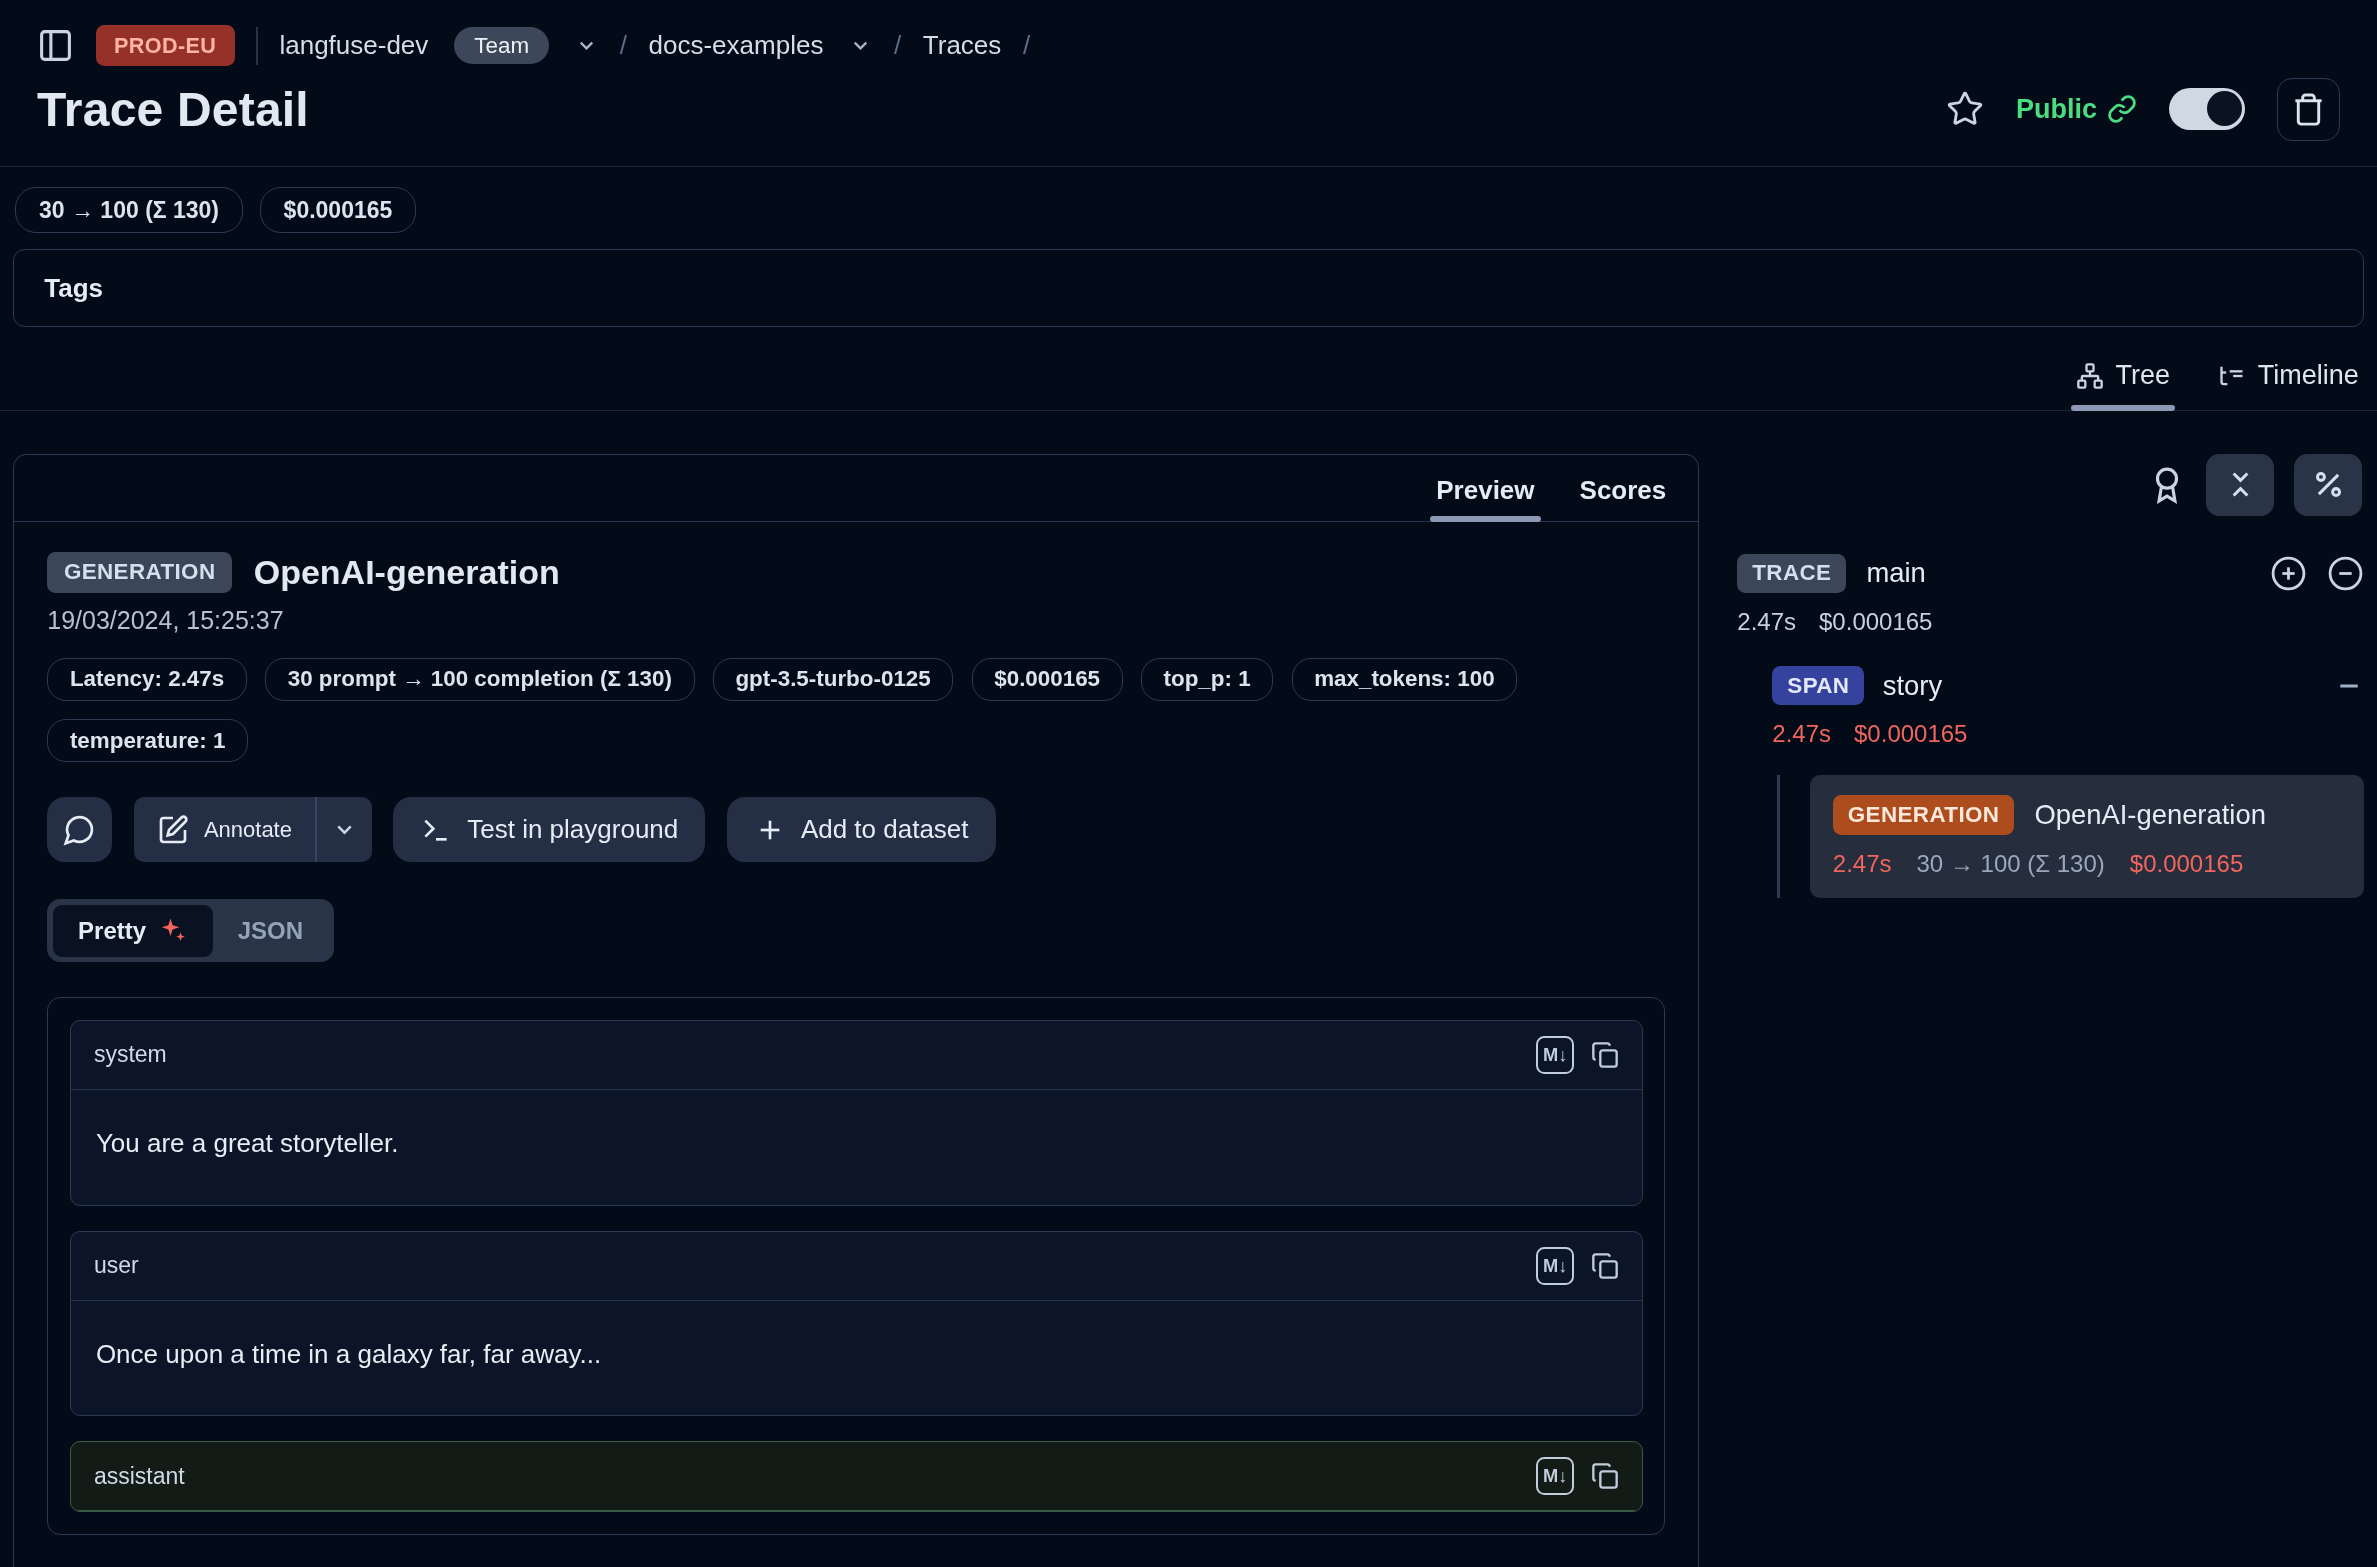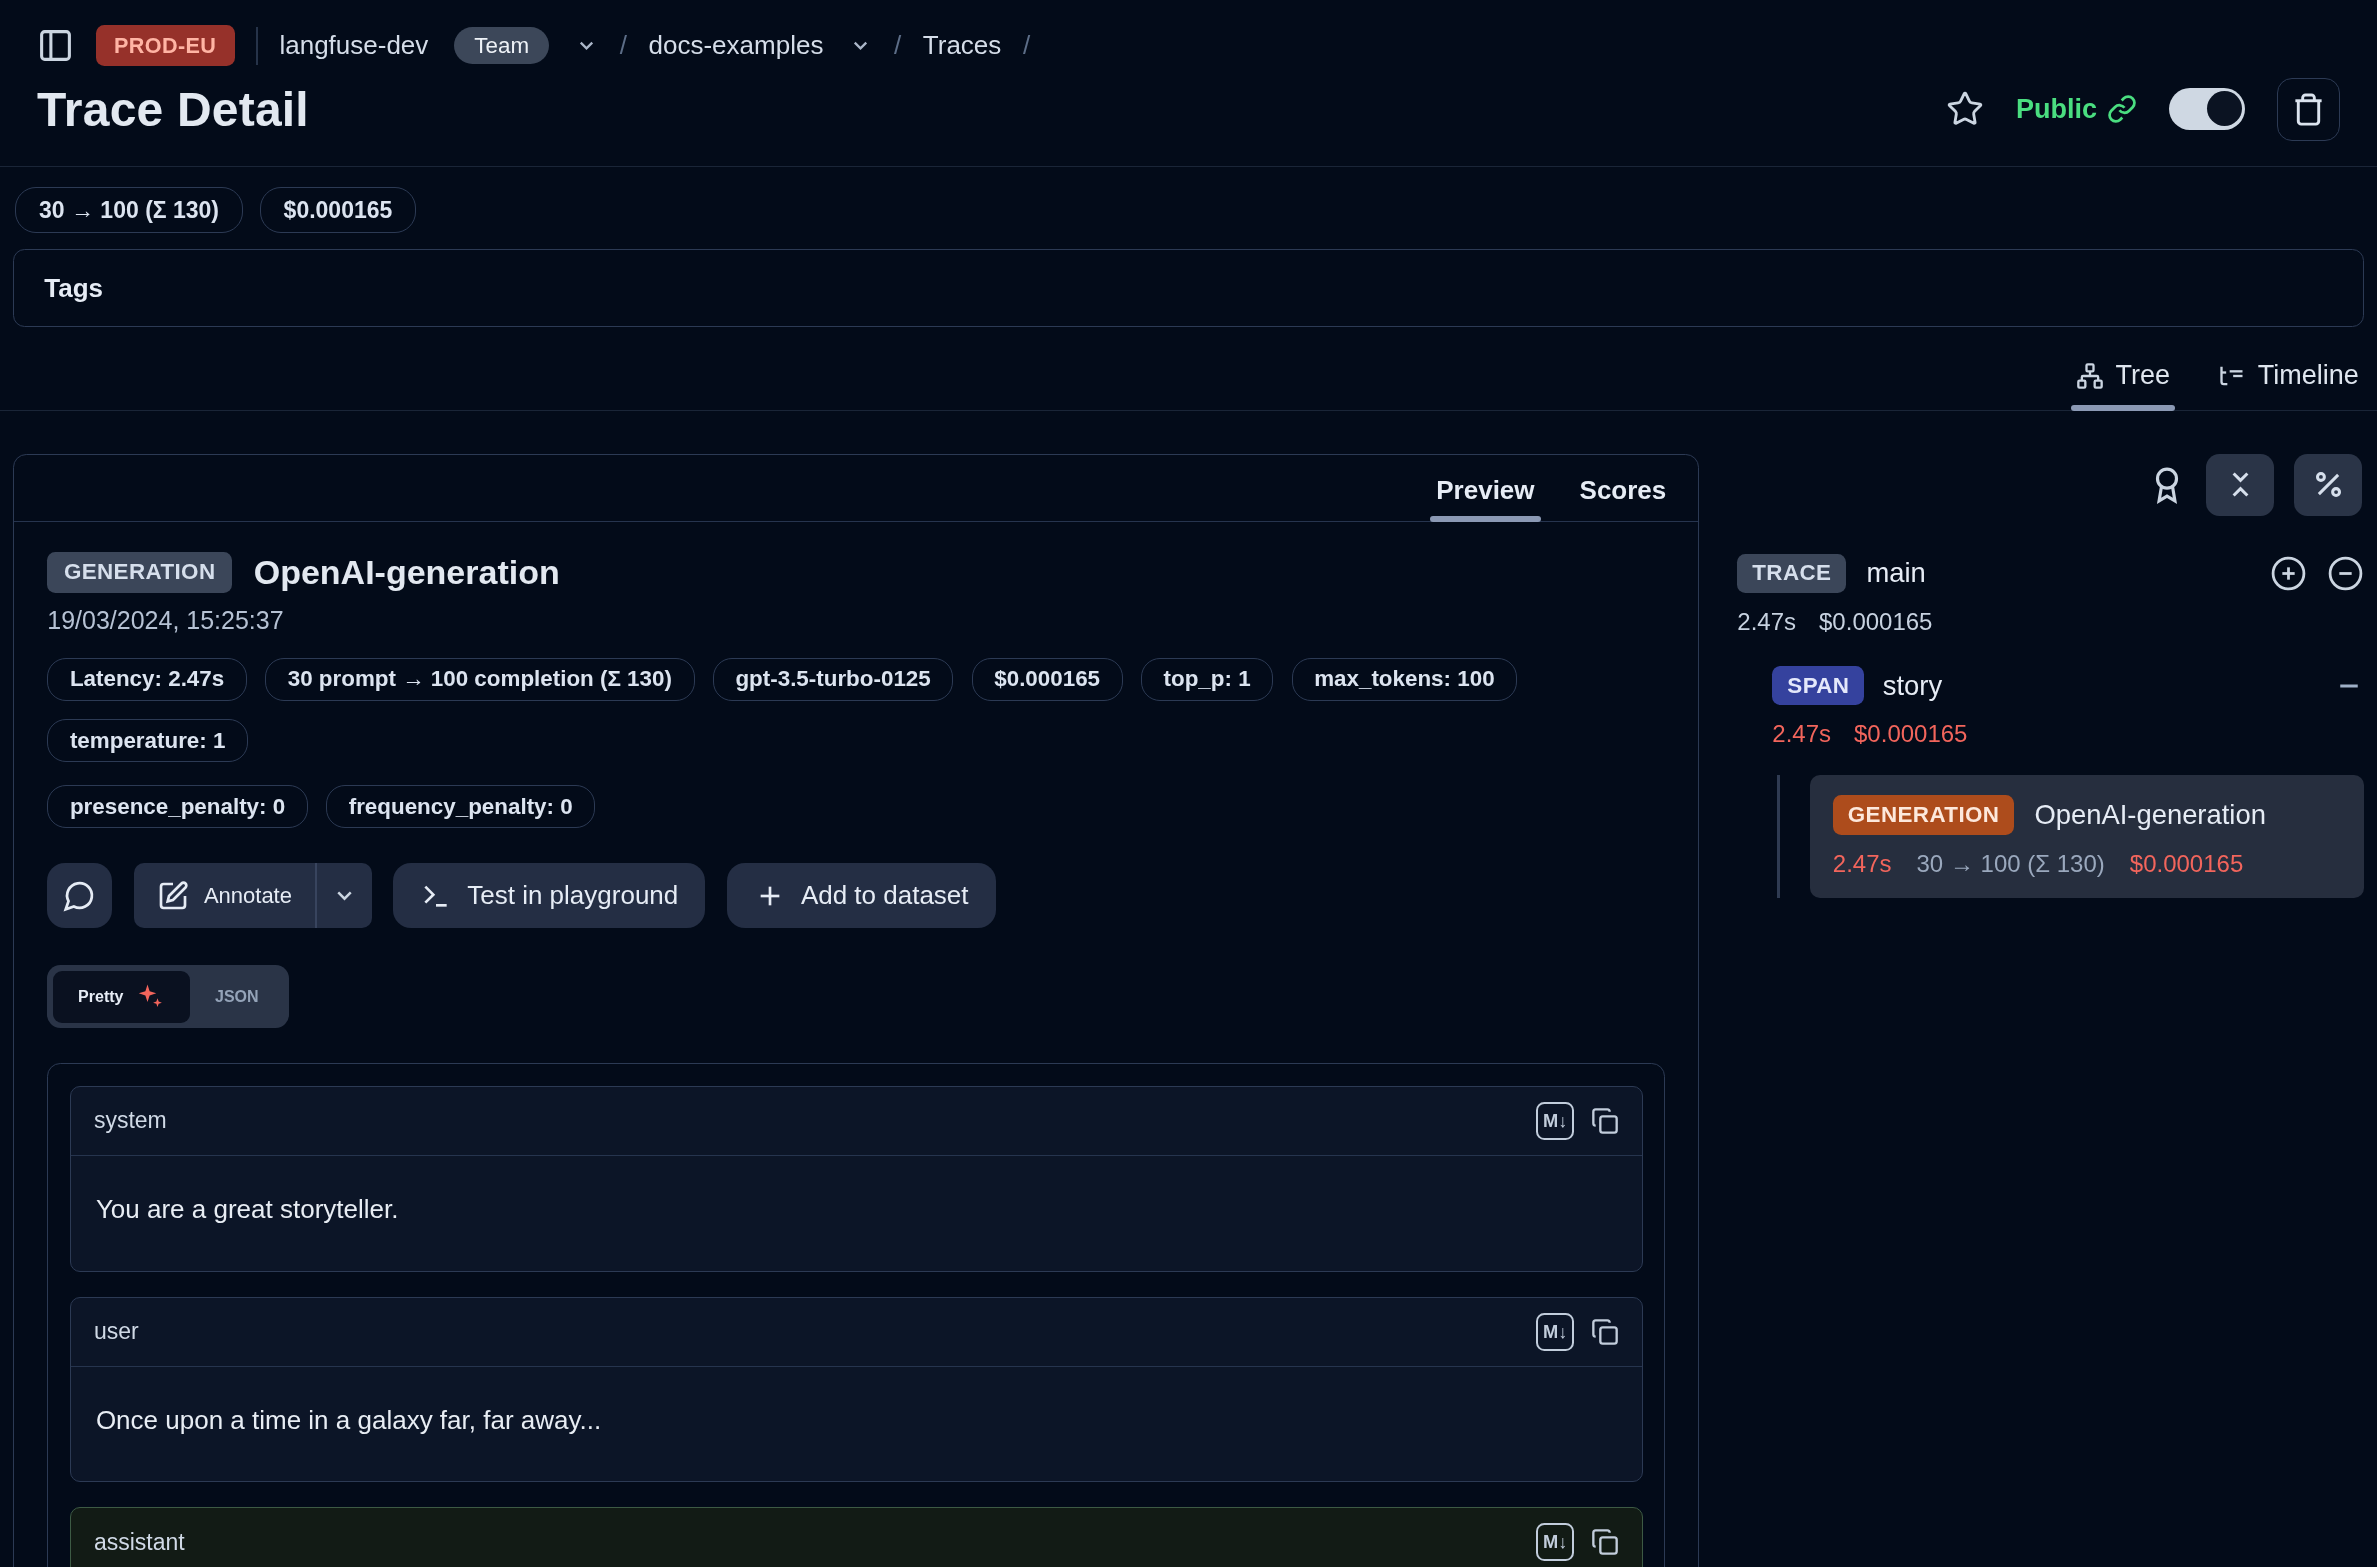--- a/index.html
+++ b/index.html
@@ -66,21 +66,21 @@
 
   .actions-row { display:flex; align-items:center; gap:21.6px; margin-top:35px; }
   .act-btn { background:#242e44; border:none; border-radius:18px; height:65px; padding:0 27px; font-size:26px; font-weight:500; color:#e6ecf5; display:flex; align-items:center; gap:15px; font-family:inherit; cursor:pointer; }
   .icon-only { width:65px; padding:0; justify-content:center; }
   .split-btn { display:flex; align-items:stretch; background:#242e44; border-radius:10px; height:65px; overflow:hidden; }
   .split-main { display:flex; align-items:center; gap:15px; padding:0 23px; font-size:22px; font-weight:500; color:#e6ecf5; cursor:pointer; }
   .split-div { width:1.7px; background:#38445e; }
   .split-chev { width:55px; display:flex; align-items:center; justify-content:center; color:#cbd5e1; cursor:pointer; }
 
   .fmt-toggle { margin-top:37px; display:inline-flex; background:#2a3447; border-radius:13.3px; padding:5.8px; }
-  .fmt-seg { display:flex; align-items:center; gap:11.6px; padding:10.8px 25px; border-radius:9.1px; font-size:16px; font-weight:600; color:#94a3b8; cursor:pointer; }
+  .fmt-seg { display:flex; align-items:center; gap:11.6px; padding:10.8px 25px; border-radius:9.1px; font-size:24px; font-weight:600; color:#94a3b8; cursor:pointer; }
   .fmt-seg.active { background:#0a1120; color:#e6ecf5; }
 
   
   .messages { margin-top:35px; border:1.7px solid #2c3a54; border-radius:13.3px; padding:21.6px; display:flex; flex-direction:column; gap:25px; }
   .msg { border:1.7px solid #2c3a54; border-radius:10px; background:#0c1527; overflow:hidden; }
   .msg-header { display:flex; justify-content:space-between; align-items:center; padding:15px 23px; border-bottom:1.7px solid #26344e; }
   .msg-role { font-size:23px; font-weight:500; color:#d0d9e6; }
   .msg-icons { display:flex; align-items:center; gap:16.6px; color:#c2cddc; }
   .md-box { width:38px; height:38px; border:2.5px solid #c2cddc; border-radius:8.3px; display:flex; align-items:center; justify-content:center; font-size:18.3px; font-weight:700; cursor:pointer; }
   .copy-btn { background:none; border:none; color:#c2cddc; cursor:pointer; }
@@ -240,24 +240,20 @@
       <div class="timestamp">19/03/2024, 15:25:37</div>
 
       <div class="badge-row">
         <span class="mbadge">Latency: 2.47s</span>
         <span class="mbadge">30 prompt → 100 completion (Σ 130)</span>
         <span class="mbadge">gpt-3.5-turbo-0125</span>
         <span class="mbadge">$0.000165</span>
         <span class="mbadge">top_p: 1</span>
         <span class="mbadge">max_tokens: 100</span>
         <span class="mbadge">temperature: 1</span>
-      </div>
-      <div class="badge-row">
-        <span class="mbadge">presence_penalty: 0</span>
-        <span class="mbadge">frequency_penalty: 0</span>
       </div>
 
       <div class="actions-row">
         <button class="act-btn icon-only">
           <span>
             <svg width="33" height="33" viewBox="0 0 24 24" fill="none" stroke="currentColor" stroke-width="2">
                 <path d="M7.9 20A9 9 0 1 0 4 16.1L2 22Z"></path>
               </svg>
           </span>
         </button>

